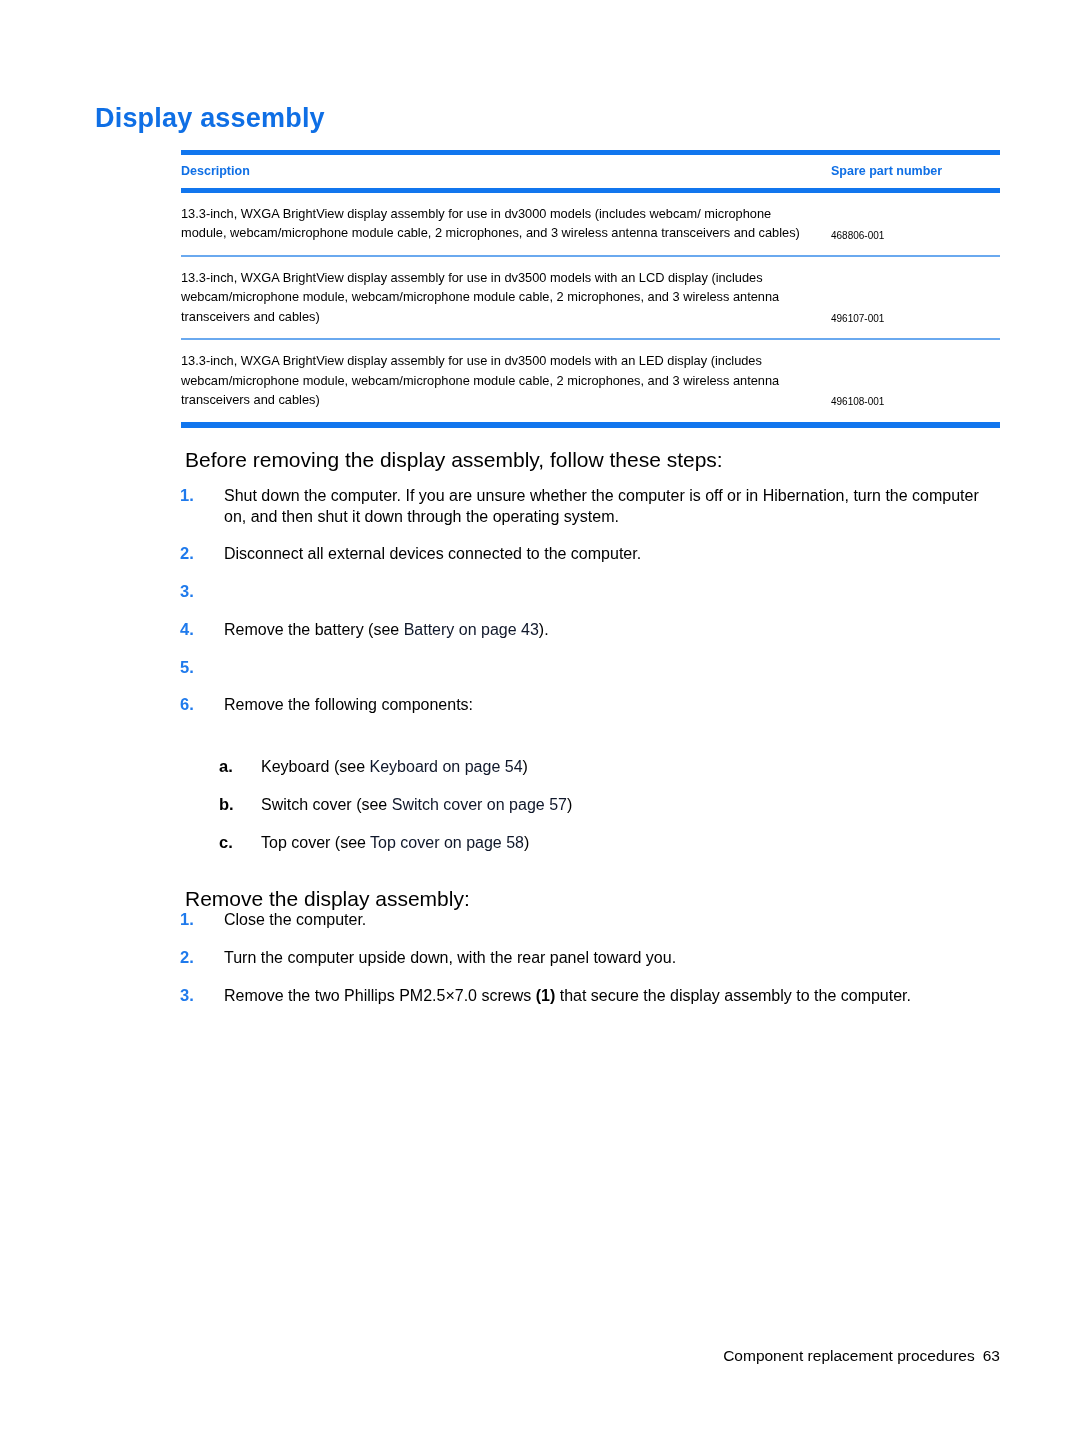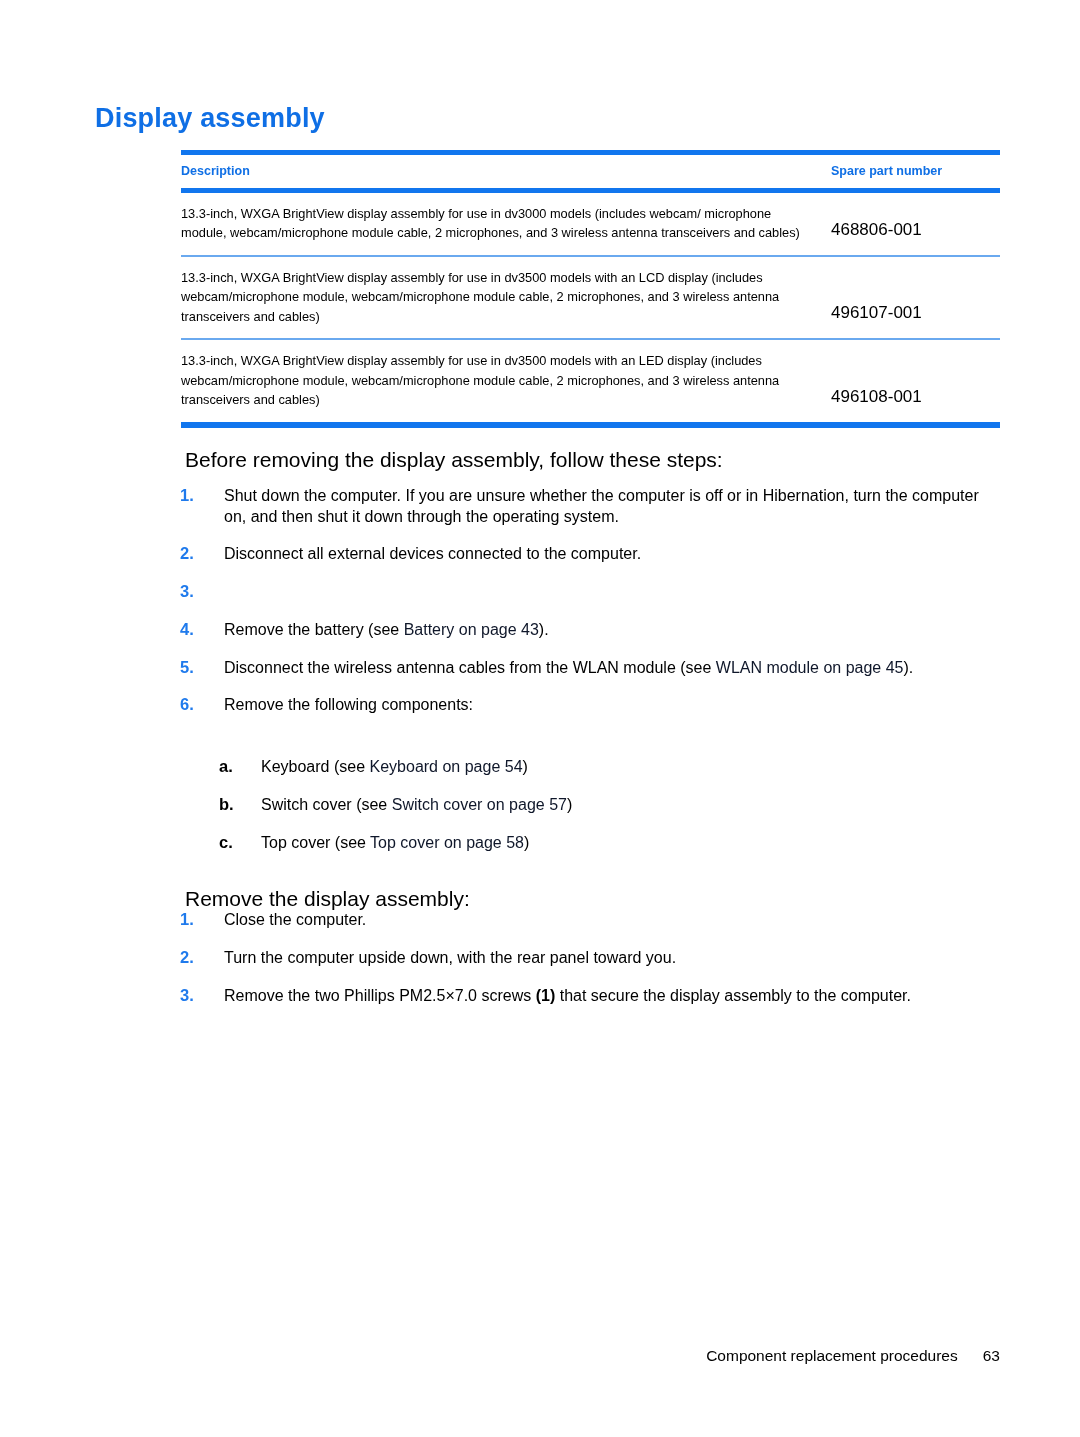--- a/index.html
+++ b/index.html
@@ -81,21 +81,21 @@
     flex: 0 0 650px;
     font-size: 12.8px;
     line-height: 1.52;
     padding-top: 11px;
     padding-bottom: 12px;
     padding-right: 12px;
     box-sizing: border-box;
   }
   .tcell-part {
     flex: 1 1 auto;
-    font-size: 17px;
+    font-size: 10px;
     line-height: 1.52;
     padding-top: 11px;
     padding-bottom: 12px;
     box-sizing: border-box;
   }
   .intro {
     position: absolute;
     left: 185px;
     font-size: 21px;
     line-height: 1.32;
@@ -146,21 +146,21 @@
     position: absolute;
     left: 0;
     top: 1347px;
     width: 1000px;
     text-align: right;
     font-size: 15.5px;
     color: #000;
   }
   .footer .fpage {
     display: inline-block;
-    margin-left: 25px;
+    margin-left: 8px;
   }
 </style>
 </head>
 <body>
 
 <div class="page">
 
   <div class="page-title">Display assembly</div>
 
   <div class="spec-table">
@@ -213,21 +213,20 @@
       <span class="marker blue">3.</span>
     </div>
 
     <div class="li">
       <span class="marker blue">4.</span>
       <span class="txt"><span>Remove the battery (see </span><span class="doclink">Battery on page 43</span><span>).</span></span>
     </div>
 
     <div class="li">
       <span class="marker blue">5.</span>
-      <span class="txt"><span>Disconnect the wireless antenna cables from the WLAN module (see </span><span class="doclink">WLAN module on page 45</span><span>).</span></span>
     </div>
 
     <div class="li">
       <span class="marker blue">6.</span>
       <span class="txt">Remove the following components:</span>
     </div>
   </div>
 
   <div class="olist lvl2" style="top:756px;">
 

